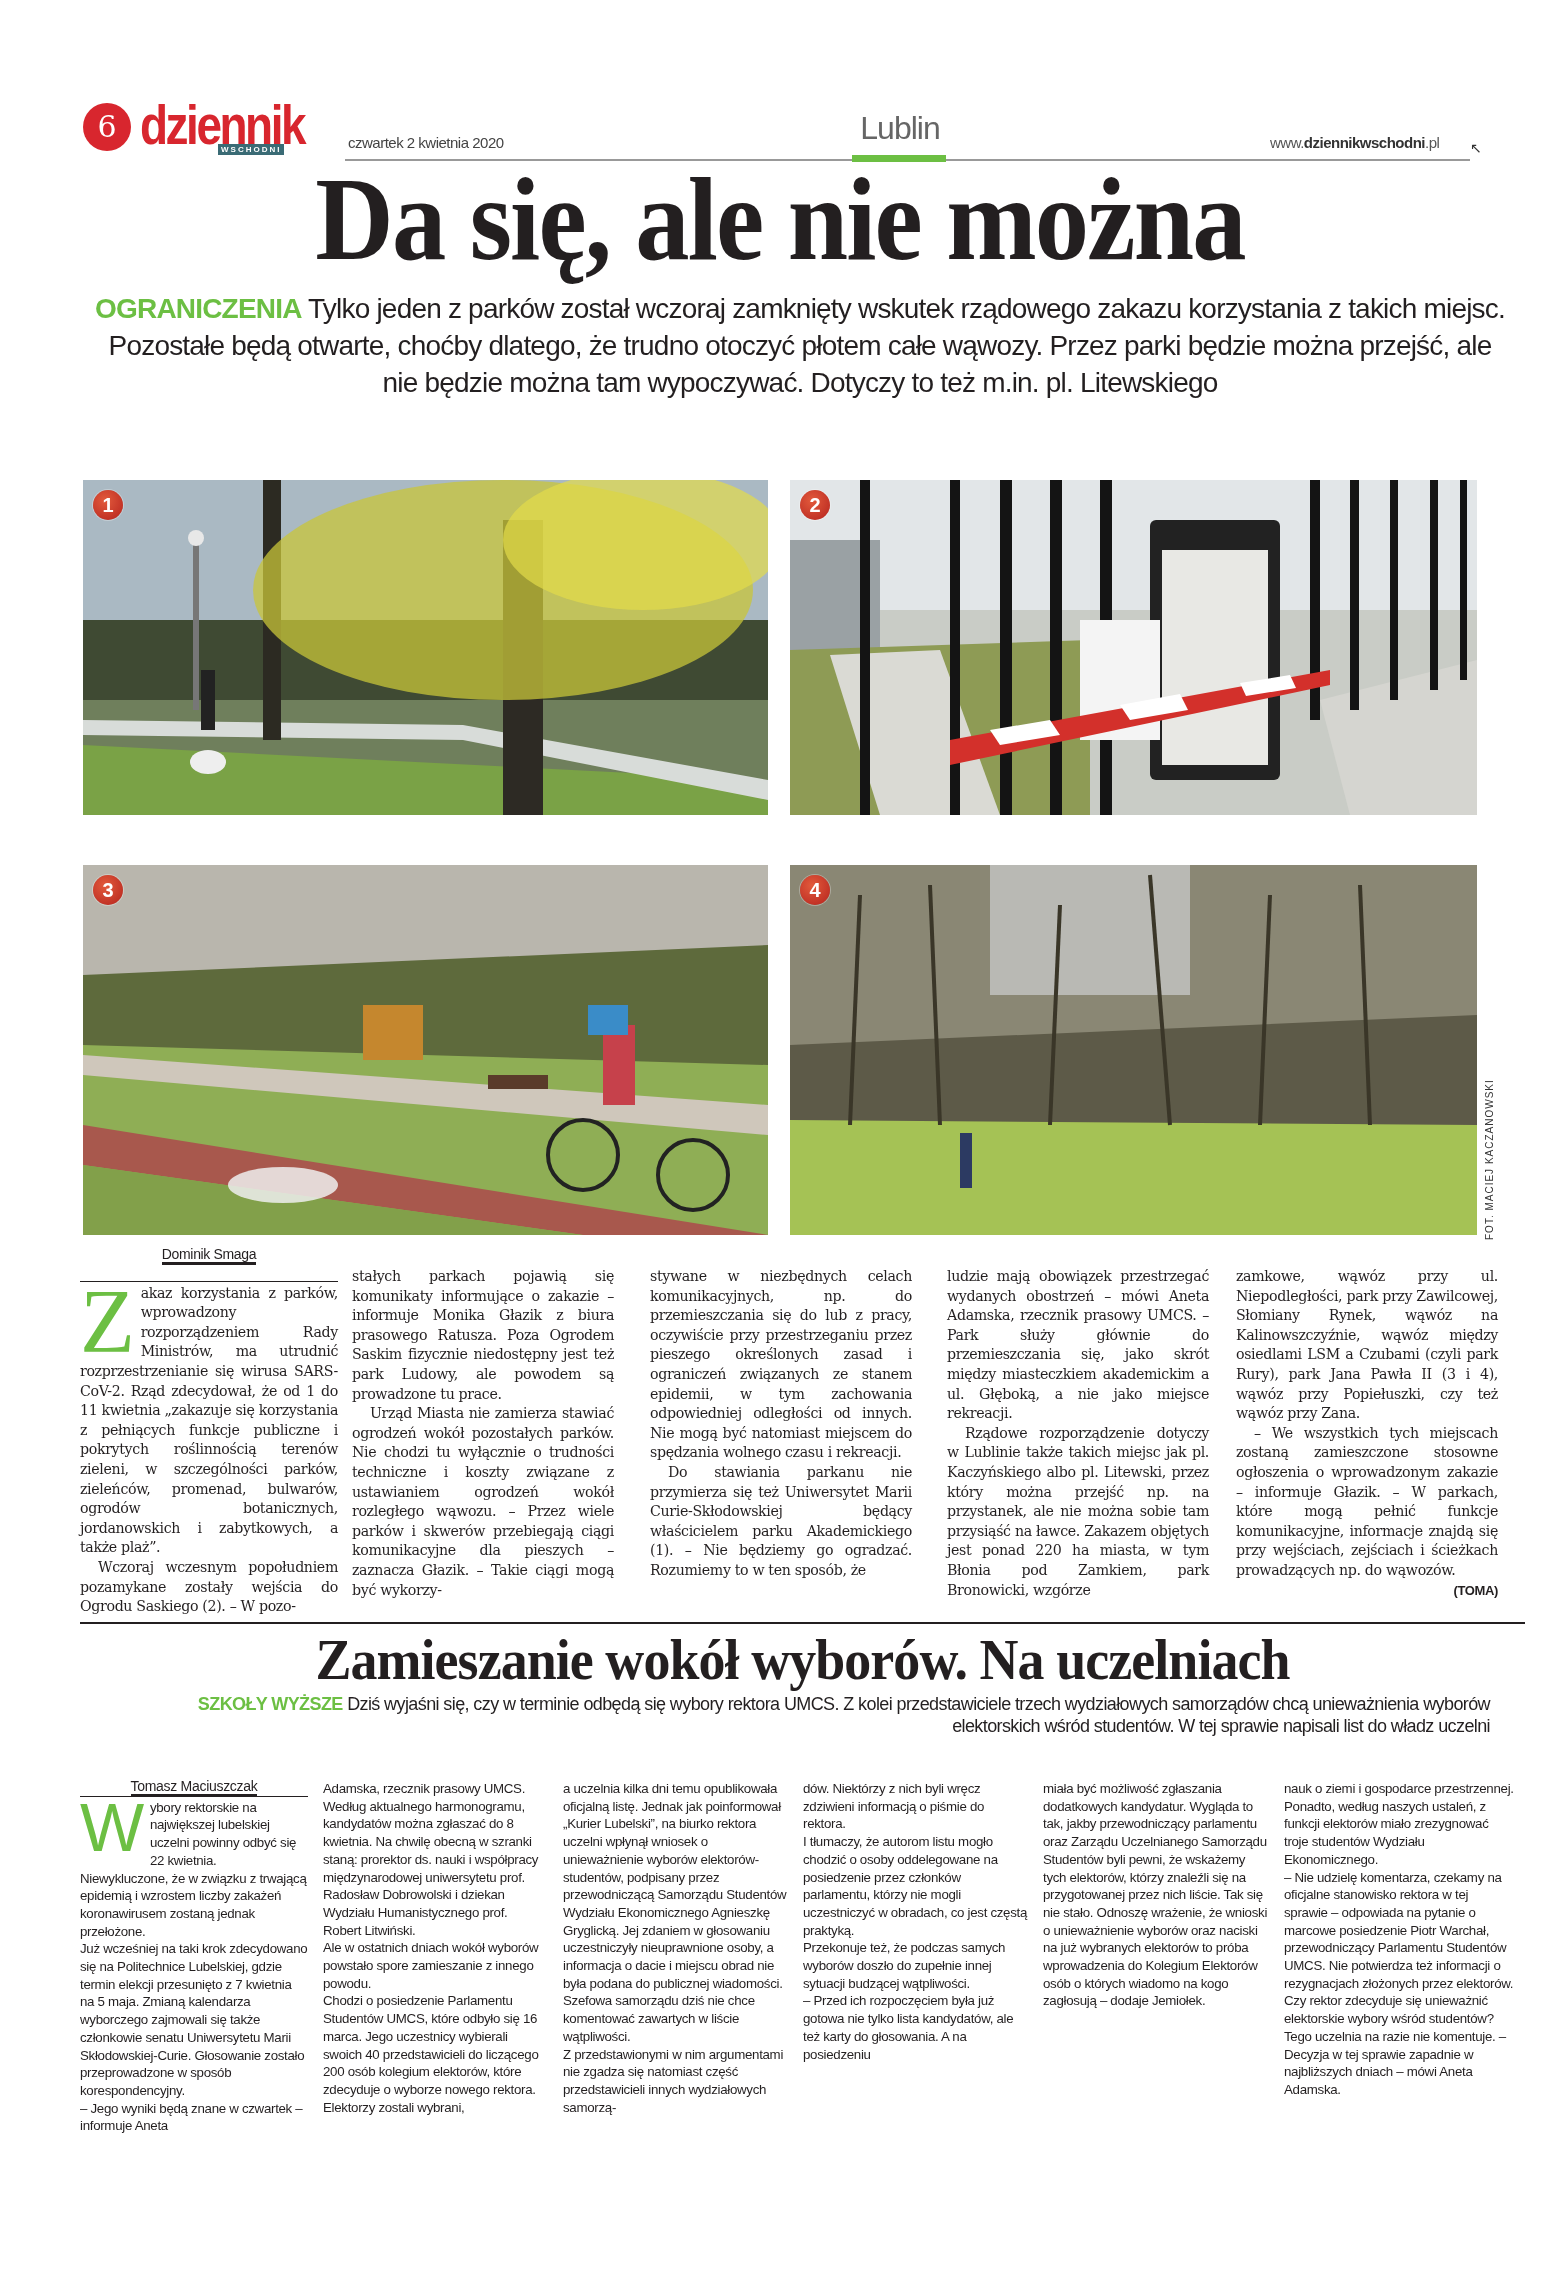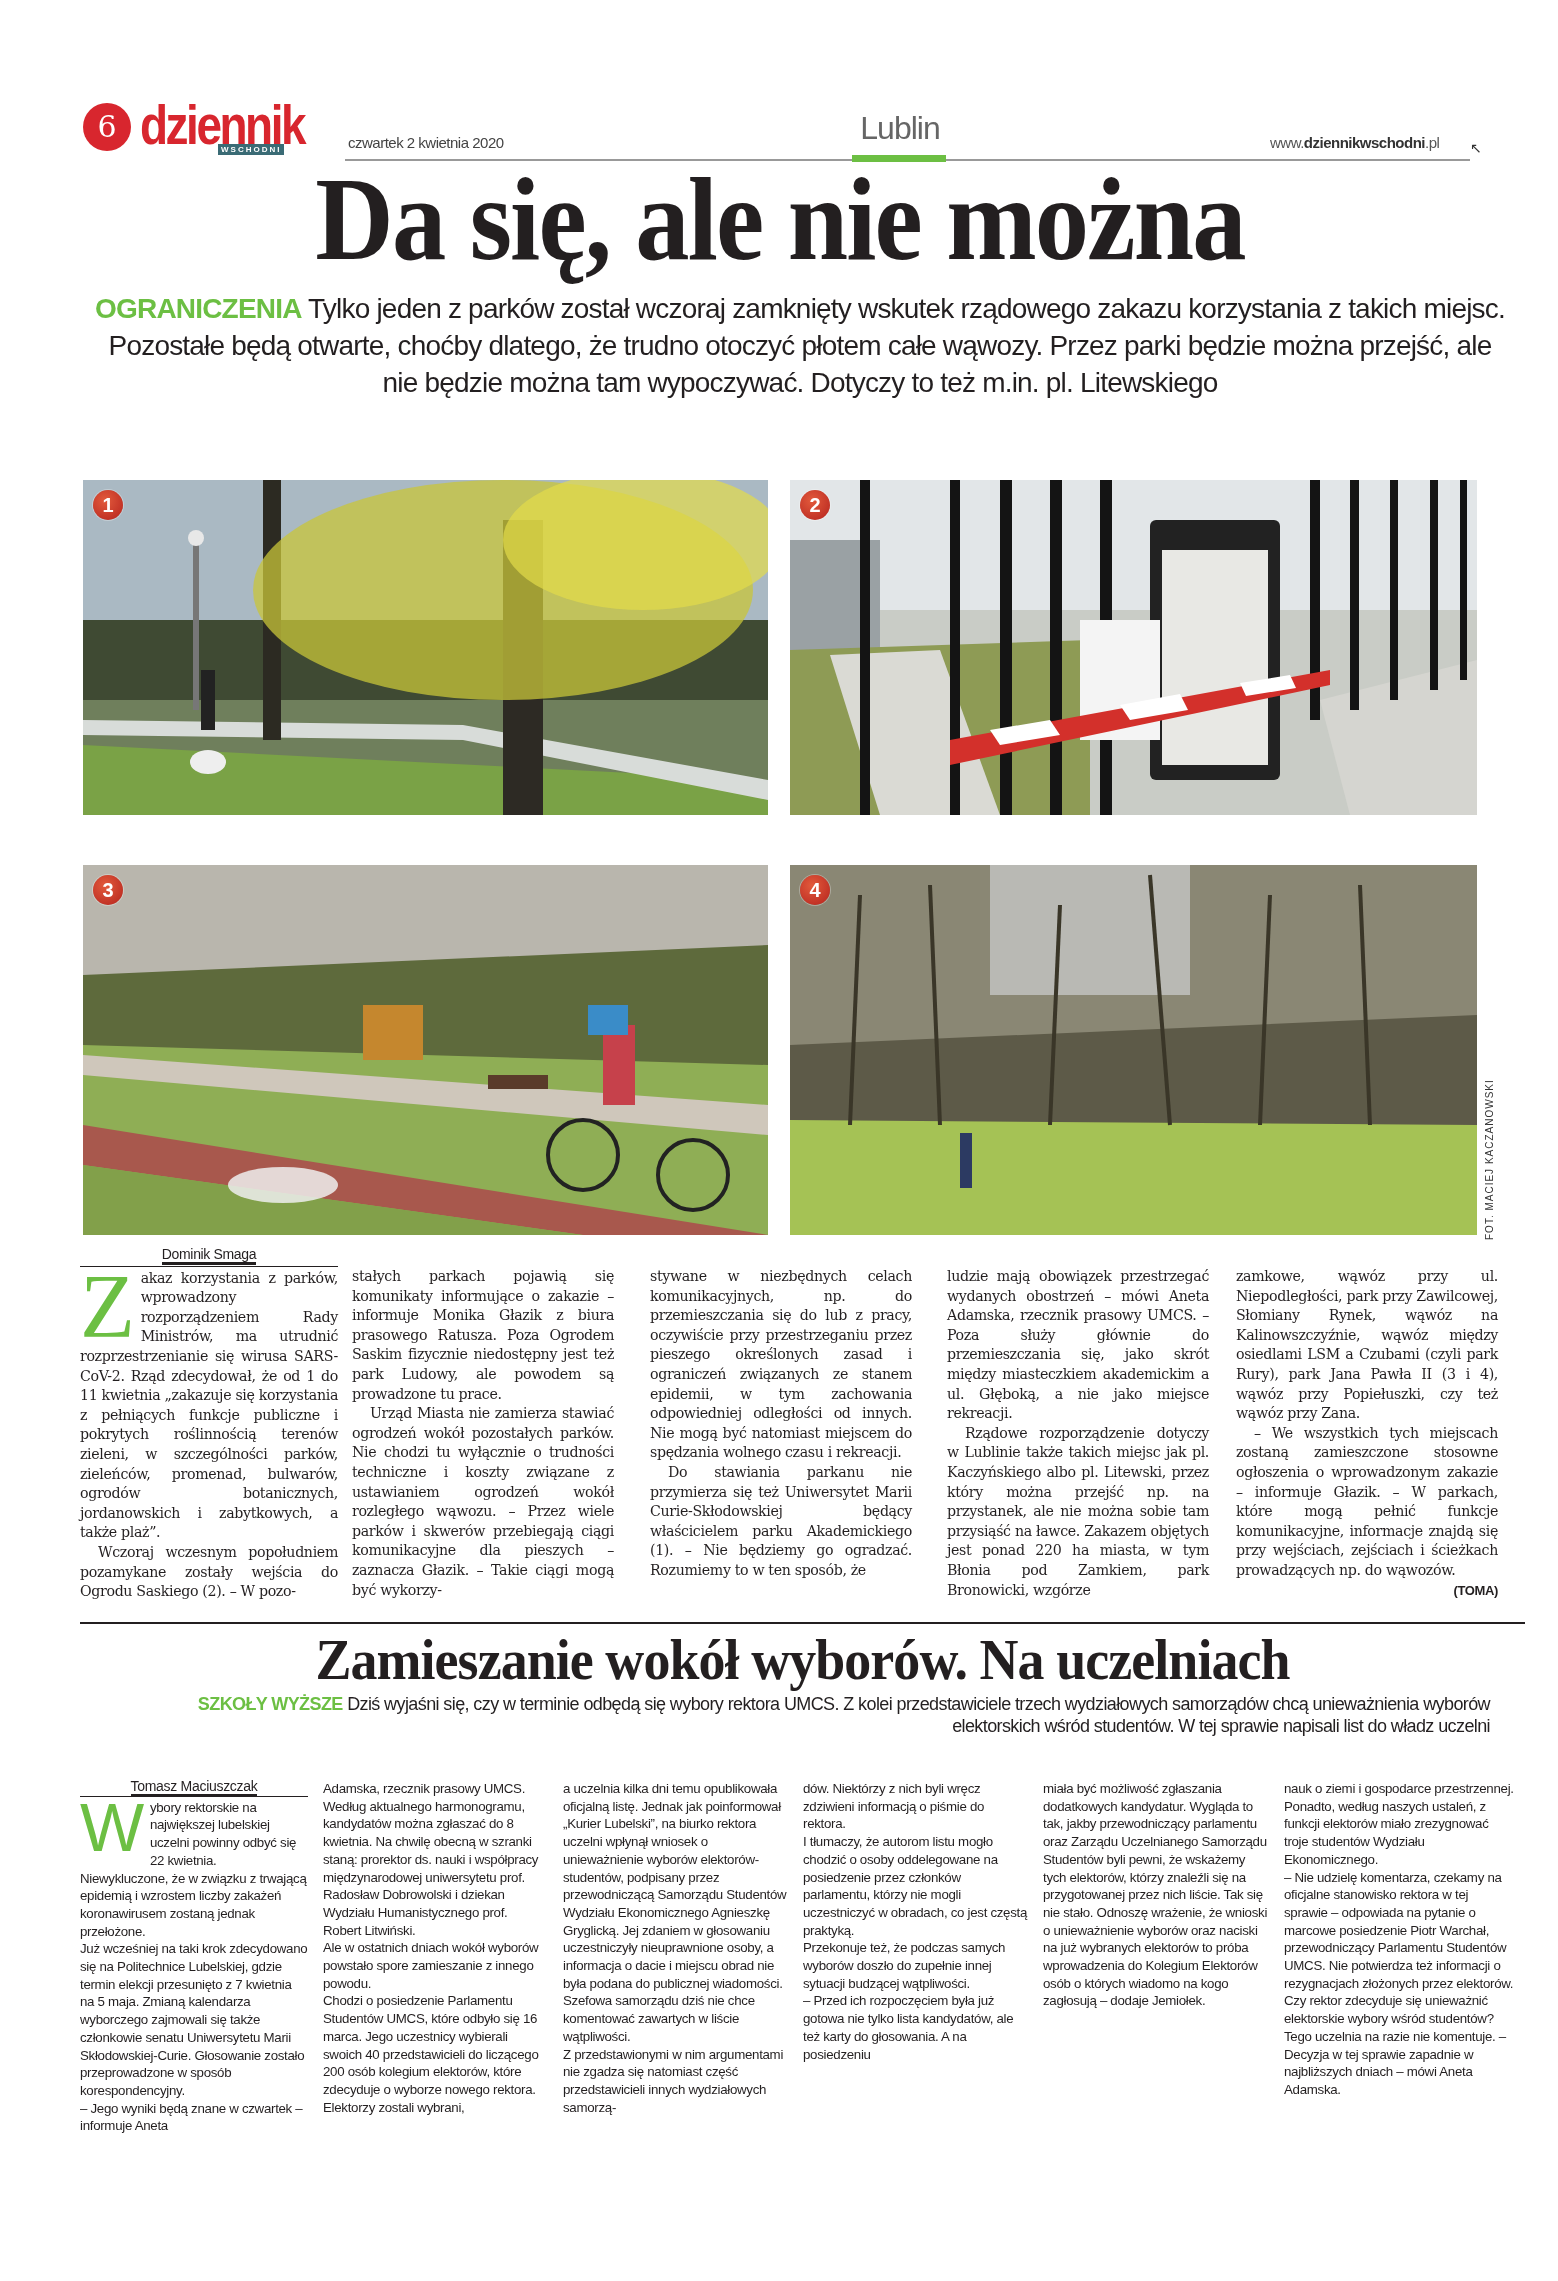--- a/index.html
+++ b/index.html
@@ -34,21 +34,21 @@
   .badge { position:absolute; left:10px; top:10px; width:30px; height:30px; border-radius:50%;
     background:radial-gradient(circle at 40% 35%, #e25a3c, #b5231d); color:#fff; font-family:"Liberation Sans", sans-serif;
     font-weight:bold; font-size:20px; line-height:30px; text-align:center; box-shadow:0 0 0 1px rgba(255,255,255,0.3); }
   .photo-credit { left:1484px; top:1240px; transform:rotate(-90deg); transform-origin:left top; font-family:"Liberation Sans", sans-serif;
     font-size:10px; letter-spacing:1px; color:#333; white-space:nowrap; }
 
   
   .col1 { font-family:"DejaVu Serif", serif; font-size:14.2px; line-height:19.6px; color:#231f20; text-align:justify; letter-spacing:-0.35px; }
   .col1 p { margin:0; text-indent:18px; }
   .col1 p.noind { text-indent:0; }
-  .byline { font-family:"Liberation Sans", sans-serif; font-size:14px; text-align:center; border-bottom:1px solid #231f20; padding-bottom:1px; margin-bottom:2px; }
+  .byline { font-family:"Liberation Sans", sans-serif; font-size:14px; text-align:center; border-bottom:1px solid #231f20; padding-bottom:16px; margin-bottom:2px; }
   .byline span { border-bottom:3px solid #231f20; }
   .dropcap { float:left; font-family:"Liberation Serif", serif; font-size:90px; line-height:72px; color:#6cbf43; margin:2px 6px 0 0; }
   .sig { text-align:right; font-family:"Liberation Sans", sans-serif; font-weight:bold; font-size:13px; }
 
   .rule-mid { left:80px; top:1622px; width:1445px; height:2px; background:#231f20; }
 
   
   .headline2 { left:80px; top:1628px; width:1445px; text-align:center; font-family:"Liberation Serif", serif; font-weight:bold; font-size:58px; line-height:64px; letter-spacing:-1px; transform:scaleX(0.93); }
   .lead2 { left:110px; top:1693px; width:1380px; text-align:right; font-family:"Liberation Sans", sans-serif; font-size:18px; line-height:22px; letter-spacing:-0.6px; color:#231f20; }
 
@@ -178,21 +178,21 @@
 </div>
 <div class="abs col1" style="left:352px; top:1267px; width:262px;">
   <p class="noind">stałych parkach pojawią się komunikaty informujące o zakazie – informuje Monika Głazik z biura prasowego Ratusza. Poza Ogrodem Saskim fizycznie niedostępny jest też park Ludowy, ale powodem są prowadzone tu prace.</p>
   <p>Urząd Miasta nie zamierza stawiać ogrodzeń wokół pozostałych parków. Nie chodzi tu wyłącznie o trudności techniczne i koszty związane z ustawianiem ogrodzeń wokół rozległego wąwozu. – Przez wiele parków i skwerów przebiegają ciągi komunikacyjne dla pieszych – zaznacza Głazik. – Takie ciągi mogą być wykorzy-</p>
 </div>
 <div class="abs col1" style="left:650px; top:1267px; width:262px;">
   <p class="noind">stywane w niezbędnych celach komunikacyjnych, np. do przemieszczania się do lub z pracy, oczywiście przy przestrzeganiu przez pieszego określonych zasad i ograniczeń związanych ze stanem epidemii, w tym zachowania odpowiedniej odległości od innych. Nie mogą być natomiast miejscem do spędzania wolnego czasu i rekreacji.</p>
   <p>Do stawiania parkanu nie przymierza się też Uniwersytet Marii Curie-Skłodowskiej będący właścicielem parku Akademickiego (1). – Nie będziemy go ogradzać. Rozumiemy to w ten sposób, że</p>
 </div>
 <div class="abs col1" style="left:947px; top:1267px; width:262px;">
-  <p class="noind">ludzie mają obowiązek przestrzegać wydanych obostrzeń – mówi Aneta Adamska, rzecznik prasowy UMCS. – Poza służy głównie do przemieszczania się, jako skrót między miasteczkiem akademickim a ul. Głęboką, a nie jako miejsce rekreacji.</p>
+  <p class="noind">ludzie mają obowiązek przestrzegać wydanych obostrzeń – mówi Aneta Adamska, rzecznik prasowy UMCS. – Park służy głównie do przemieszczania się, jako skrót między miasteczkiem akademickim a ul. Głęboką, a nie jako miejsce rekreacji.</p>
   <p>Rządowe rozporządzenie dotyczy w Lublinie także takich miejsc jak pl. Kaczyńskiego albo pl. Litewski, przez który można przejść np. na przystanek, ale nie można sobie tam przysiąść na ławce. Zakazem objętych jest ponad 220 ha miasta, w tym Błonia pod Zamkiem, park Bronowicki, wzgórze</p>
 </div>
 <div class="abs col1" style="left:1236px; top:1267px; width:262px;">
   <p class="noind">zamkowe, wąwóz przy ul. Niepodległości, park przy Zawilcowej, Słomiany Rynek, wąwóz na Kalinowszczyźnie, wąwóz między osiedlami LSM a Czubami (czyli park Rury), park Jana Pawła II (3 i 4), wąwóz przy Popiełuszki, czy też wąwóz przy Zana.</p>
   <p>– We wszystkich tych miejscach zostaną zamieszczone stosowne ogłoszenia o wprowadzonym zakazie – informuje Głazik. – W parkach, które mogą pełnić funkcje komunikacyjne, informacje znajdą się przy wejściach, zejściach i ścieżkach prowadzących np. do wąwozów.</p>
   <div class="sig">(TOMA)</div>
 </div>
 
 <div class="abs rule-mid"></div>
 

